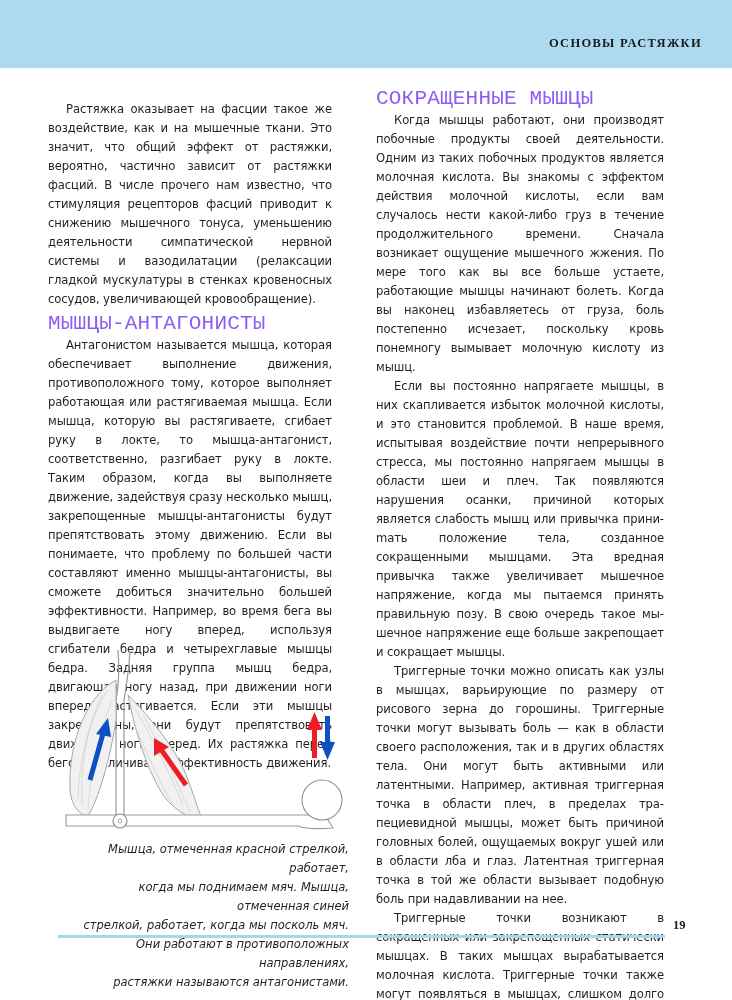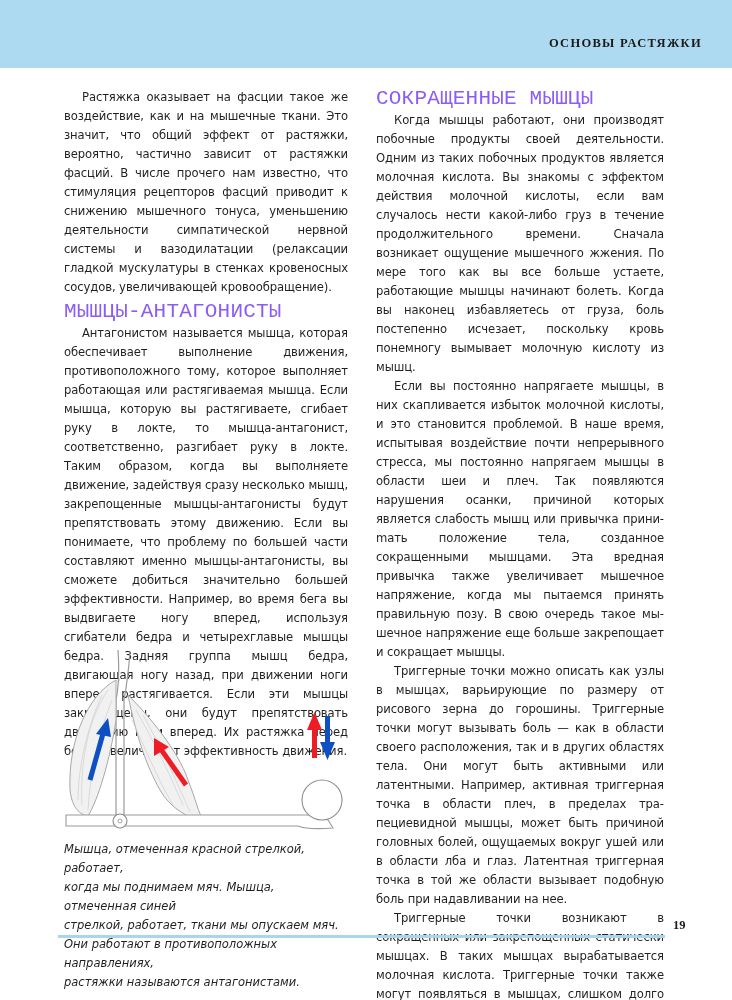--- a/index.html
+++ b/index.html
@@ -1,26 +1,26 @@
 <!DOCTYPE html>
 <html><head>
 <meta charset="utf-8">
 <style>
   html, body { margin:0; padding:0; }
   body { width:732px; height:1000px; background:#ffffff; position:relative; overflow:hidden; font-family:"DejaVu Sans", sans-serif; color:#231f20; }
   .header-band { position:absolute; left:0; top:0; width:732px; height:68px; background:#addaf1;padding-left:40px; }
   .running-head { position:absolute; right:70px; top:36px; font-family:"Liberation Serif", serif; font-weight:bold; font-size:12.5px; letter-spacing:1.3px; color:#1a1a1a; }
   .col { position:absolute; top:88px; }
-  .col-left { left:64px; width:284px; }
+  .col-left { left:48px; width:284px;margin-top:12px; }
   .col-right { left:376px; width:288px; top:86px; }
   .para { margin:0; font-size:11.6px; line-height:19px; text-align:justify; text-indent:18px; hyphens:manual; letter-spacing:-0.1px; }
   .heading { margin:2px 0 0 0; font-family:Liberation Mono, monospace; font-weight:normal; font-size:21px; line-height:25px; color:#8b5cf6; letter-spacing:0.2px; }
   .col-right .heading { margin:0; line-height:25px; }
   .figure { position:absolute; left:58px; top:640px; width:300px; height:195px; }
-  .caption { position:absolute; left:64px; top:840px; width:285px; font-size:11.5px; line-height:19px; font-style:italic; color:#231f20; }
+  .caption { position:absolute; left:64px; top:840px; width:285px; font-size:11.5px; line-height:19px; font-style:italic; color:#231f20;text-align:right; }
   .caption p { margin:0; }
   .footer-rule { position:absolute; left:58px; top:935px; width:607px; height:3px; background:#a9d6ef; }
   .page-number { position:absolute; left:673px; top:918px; font-family:"Liberation Serif", serif; font-weight:bold; font-size:12.5px; color:#1a1a1a; }
 </style>
 </head>
 <body>
 
 <div class="header-band">
   <div class="running-head">ОСНОВЫ РАСТЯЖКИ</div>
 </div>
@@ -66,21 +66,21 @@
     <g>
       <rect x="267" y="76" width="5" height="32" fill="#0f4fc4"></rect>
       <polygon points="269.5,120 262,102 277,102" fill="#0f4fc4"></polygon>
     </g>
   </svg>
 </div>
 
 <div class="caption">
   <p>Мышца, отмеченная красной стрелкой, работает,</p>
   <p>когда мы поднимаем мяч. Мышца, отмеченная синей</p>
-  <p>стрелкой, работает, ткани мы опускаем мяч.</p>
+  <p>стрелкой, работает, когда мы посколь мяч.</p>
   <p>Они работают в противоположных направлениях,</p>
   <p>растяжки называются антагонистами.</p>
 </div>
 
 <div class="col col-right">
   <h2 class="heading">
     <span>СОКРАЩЕННЫЕ МЫШЦЫ</span><br>
   </h2>
   <p class="para">Когда мышцы работают, они производят побоч­ные продукты своей деятельности. Одним из таких побочных продуктов является молочная кислота. Вы знакомы с эффектом действия молочной кис­лоты, если вам случалось нести какой-либо груз в течение продолжительного времени. Сначала возникает ощущение мышечного жжения. По мере того как вы все больше устаете, работающие мыш­цы начинают болеть. Когда вы наконец избавляе­тесь от груза, боль постепенно исчезает, посколь­ку кровь понемногу вымывает молочную кислоту из мышц.</p>
   <p class="para">Если вы постоянно напрягаете мышцы, в них скапливается избыток молочной кислоты, и это становится проблемой. В наше время, испытывая воздействие почти непрерывного стресса, мы по­стоянно напрягаем мышцы в области шеи и плеч. Так появляются нарушения осанки, причиной кото­рых является слабость мышц или привычка прини­mать положение тела, созданное сокращенными мышцами. Эта вредная привычка также увеличива­ет мышечное напряжение, когда мы пытаемся при­нять правильную позу. В свою очередь такое мы­шечное напряжение еще больше закрепощает и сокращает мышцы.</p>

